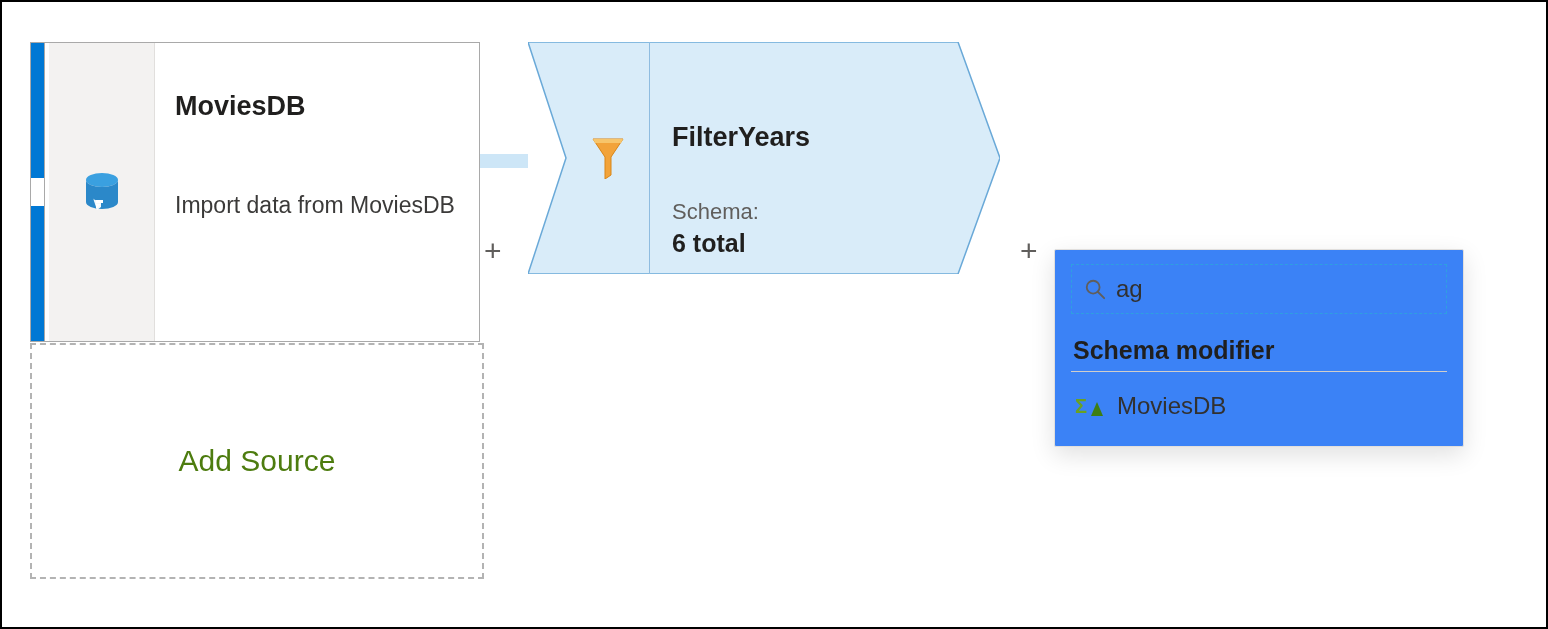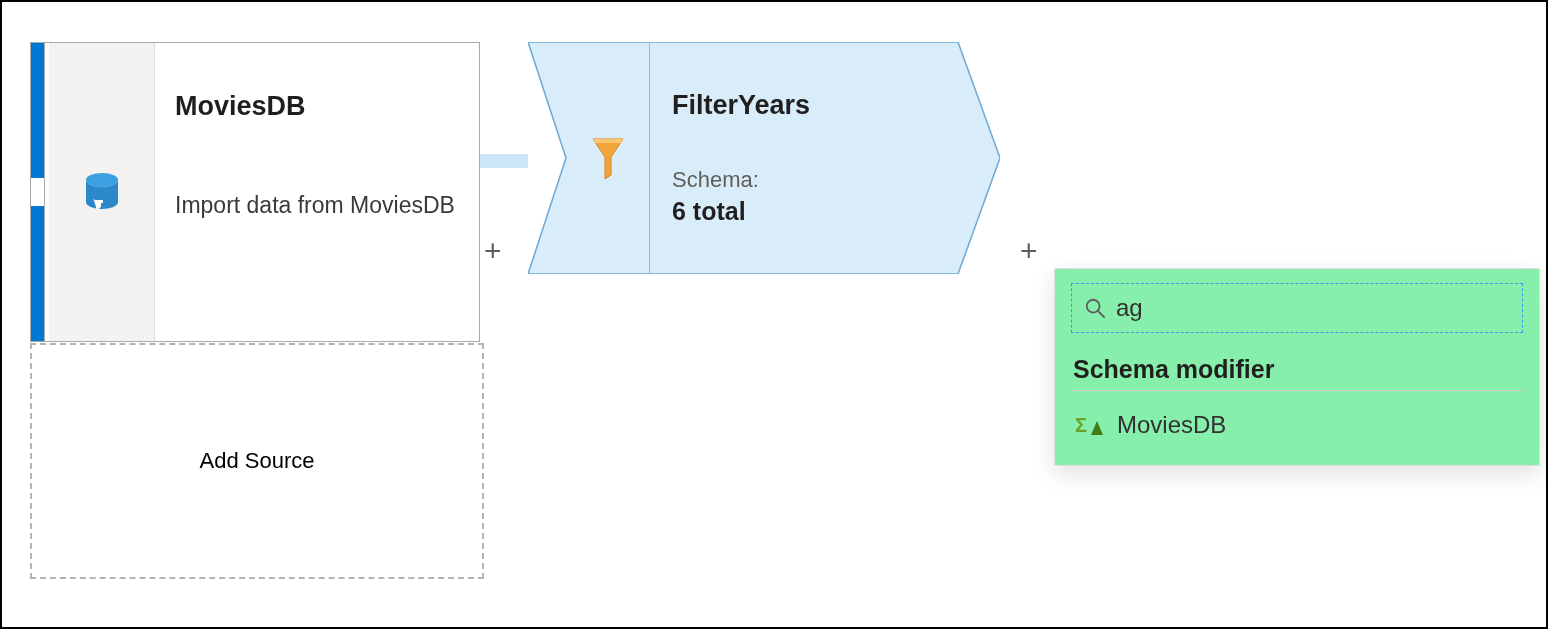--- a/index.html
+++ b/index.html
@@ -114,20 +114,21 @@
     width: 84px;
     display: flex;
     align-items: center;
     justify-content: center;
     border-right: 1px solid #8fbce0;
   }
   .funnel-icon { width: 34px; height: 42px; }
   .filter-body {
     flex: 1;
     padding: 26px 8px 3px 22px;
+    margin-top: 32px;
   }
   .filter-title {
     font-size: 27px;
     font-weight: 600;
     color: #201f1e;
     margin: 22px 0 0 0;
   }
   .filter-meta-label {
     font-size: 22px;
     color: #605e5c;
@@ -146,32 +147,32 @@
   .add-source {
     position: absolute;
     top: 341px;
     left: 28px;
     width: 454px;
     height: 236px;
     border: 2px dashed #b3b3b3;
     display: flex;
     align-items: center;
     justify-content: center;
-    color: #000000;
-    font-size: 22px;
+    color: #4d7c0f;
+    font-size: 30px;
     cursor: pointer;
   }
 
   
   .picker {
     position: absolute;
-    top: 266px;
+    top: 247px;
     left: 1052px;
-    width: 486px;
-    background: #86efac;
+    width: 410px;
+    background: #3b82f6;
     border: 1px solid #e1dfdd;
     border-radius: 2px;
     box-shadow: 0 8px 24px rgba(0,0,0,0.12);
     padding: 14px 16px 16px 16px;
   }
   .picker-search {
     display: flex;
     align-items: center;
     gap: 10px;
     border: 1.5px dashed #2f9fe0;

